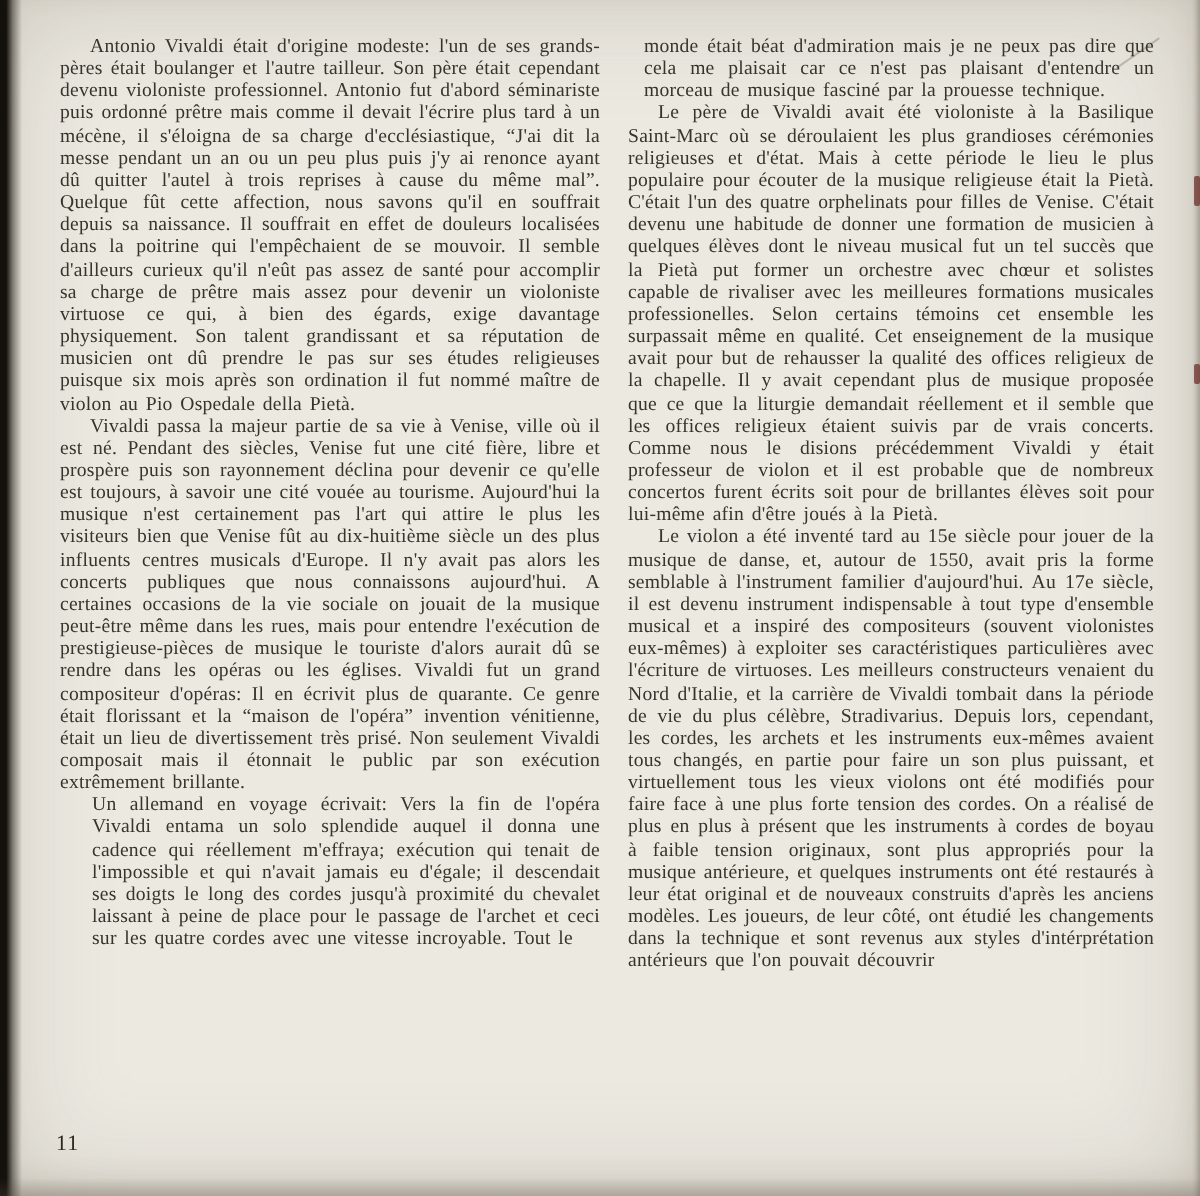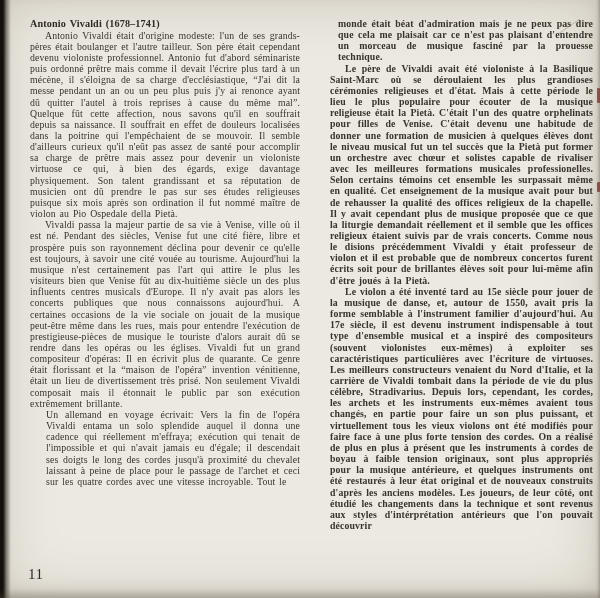--- a/index.html
+++ b/index.html
@@ -37,48 +37,47 @@
     background:rgba(140,128,110,0.45);transform:rotate(-35deg);
   }
   .col{
     position:absolute;top:18px;
     color:#38342c;
     font-size:9.8px;line-height:11.15px;
     text-align:justify;
     letter-spacing:0.12px;word-spacing:1.25px;
   }
   .col.left{left:30px;width:270px;}
-  .col.right{left:330px;width:263px;font-weight:bold;}
+  .col.right{left:314px;width:263px;}
   .hdr{font-weight:bold;color:#2f2b24;}
   .hdr .t{font-size:10.2px;line-height:11.6px;}
   .hdr .s{font-size:10.2px;line-height:11.6px;margin-bottom:1px;}
   .para{margin:0;}
   .para.body{text-indent:15px;}
   .para.quote{margin-left:16px;}
   .para.quote-cont{margin-left:8px;}
   .pagenum{
     position:absolute;left:28px;top:566px;
-    font-size:15px;color:#2e2a23;letter-spacing:0.5px;
+    font-size:11px;color:#2e2a23;letter-spacing:0.5px;
   }
 </style>
 </head>
 <body>
 
 <div class="page">
 
   <div class="gutter"></div>
   <div class="right-edge"></div>
   <div class="bottom-edge"></div>
   <div class="edge-mark m1"></div>
   <div class="edge-mark m2"></div>
   <div class="scratch"></div>
 
   <div class="col left">
     <div class="hdr">
-      <div class="t">Antonio Vivaldi (1678–1741)</div>
     </div>
   <p class="para body">Antonio Vivaldi était d'origine modeste: l'un de ses grands-pères était boulanger et l'autre tailleur. Son père était cependant devenu violoniste professionnel. Antonio fut d'abord séminariste puis ordonné prêtre mais comme il devait l'écrire plus tard à un mécène, il s'éloigna de sa charge d'ecclésiastique, “J'ai dit la messe pendant un an ou un peu plus puis j'y ai renonce ayant dû quitter l'autel à trois reprises à cause du même mal”. Quelque fût cette affection, nous savons qu'il en souffrait depuis sa naissance. Il souffrait en effet de douleurs localisées dans la poitrine qui l'empêchaient de se mouvoir. Il semble d'ailleurs curieux qu'il n'eût pas assez de santé pour accomplir sa charge de prêtre mais assez pour devenir un violoniste virtuose ce qui, à bien des égards, exige davantage physiquement. Son talent grandissant et sa réputation de musicien ont dû prendre le pas sur ses études religieuses puisque six mois après son ordination il fut nommé maître de violon au Pio Ospedale della Pietà.</p>
       <p class="para body">Vivaldi passa la majeur partie de sa vie à Venise, ville où il est né. Pendant des siècles, Venise fut une cité fière, libre et prospère puis son rayonnement déclina pour devenir ce qu'elle est toujours, à savoir une cité vouée au tourisme. Aujourd'hui la musique n'est certainement pas l'art qui attire le plus les visiteurs bien que Venise fût au dix-huitième siècle un des plus influents centres musicals d'Europe. Il n'y avait pas alors les concerts publiques que nous connaissons aujourd'hui. A certaines occasions de la vie sociale on jouait de la musique peut-être même dans les rues, mais pour entendre l'exécution de prestigieuse-pièces de musique le touriste d'alors aurait dû se rendre dans les opéras ou les églises. Vivaldi fut un grand compositeur d'opéras: Il en écrivit plus de quarante. Ce genre était florissant et la “maison de l'opéra” invention vénitienne, était un lieu de divertissement très prisé. Non seulement Vivaldi composait mais il étonnait le public par son exécution extrêmement brillante.</p>
       <p class="para quote">Un allemand en voyage écrivait: Vers la fin de l'opéra Vivaldi entama un solo splendide auquel il donna une cadence qui réellement m'effraya; exécution qui tenait de l'impossible et qui n'avait jamais eu d'égale; il descendait ses doigts le long des cordes jusqu'à proximité du chevalet laissant à peine de place pour le passage de l'archet et ceci sur les quatre cordes avec une vitesse incroyable. Tout le</p>
     </div>
 
   <div class="col right">
       <p class="para quote-cont">monde était béat d'admiration mais je ne peux pas dire que cela me plaisait car ce n'est pas plaisant d'entendre un morceau de musique fasciné par la prouesse technique.</p>
       <p class="para body">Le père de Vivaldi avait été violoniste à la Basilique Saint-Marc où se déroulaient les plus grandioses cérémonies religieuses et d'état. Mais à cette période le lieu le plus populaire pour écouter de la musique religieuse était la Pietà. C'était l'un des quatre orphelinats pour filles de Venise. C'était devenu une habitude de donner une formation de musicien à quelques élèves dont le niveau musical fut un tel succès que la Pietà put former un orchestre avec chœur et solistes capable de rivaliser avec les meilleures formations musicales professionelles. Selon certains témoins cet ensemble les surpassait même en qualité. Cet enseignement de la musique avait pour but de rehausser la qualité des offices religieux de la chapelle. Il y avait cependant plus de musique proposée que ce que la liturgie demandait réellement et il semble que les offices religieux étaient suivis par de vrais concerts. Comme nous le disions précédemment Vivaldi y était professeur de violon et il est probable que de nombreux concertos furent écrits soit pour de brillantes élèves soit pour lui-même afin d'être joués à la Pietà.</p>
       <p class="para body">Le violon a été inventé tard au 15e siècle pour jouer de la musique de danse, et, autour de 1550, avait pris la forme semblable à l'instrument familier d'aujourd'hui. Au 17e siècle, il est devenu instrument indispensable à tout type d'ensemble musical et a inspiré des compositeurs (souvent violonistes eux-mêmes) à exploiter ses caractéristiques particulières avec l'écriture de virtuoses. Les meilleurs constructeurs venaient du Nord d'Italie, et la carrière de Vivaldi tombait dans la période de vie du plus célèbre, Stradivarius. Depuis lors, cependant, les cordes, les archets et les instruments eux-mêmes avaient tous changés, en partie pour faire un son plus puissant, et virtuellement tous les vieux violons ont été modifiés pour faire face à une plus forte tension des cordes. On a réalisé de plus en plus à présent que les instruments à cordes de boyau à faible tension originaux, sont plus appropriés pour la musique antérieure, et quelques instruments ont été restaurés à leur état original et de nouveaux construits d'après les anciens modèles. Les joueurs, de leur côté, ont étudié les changements dans la technique et sont revenus aux styles d'intérprétation antérieurs que l'on pouvait découvrir</p>

